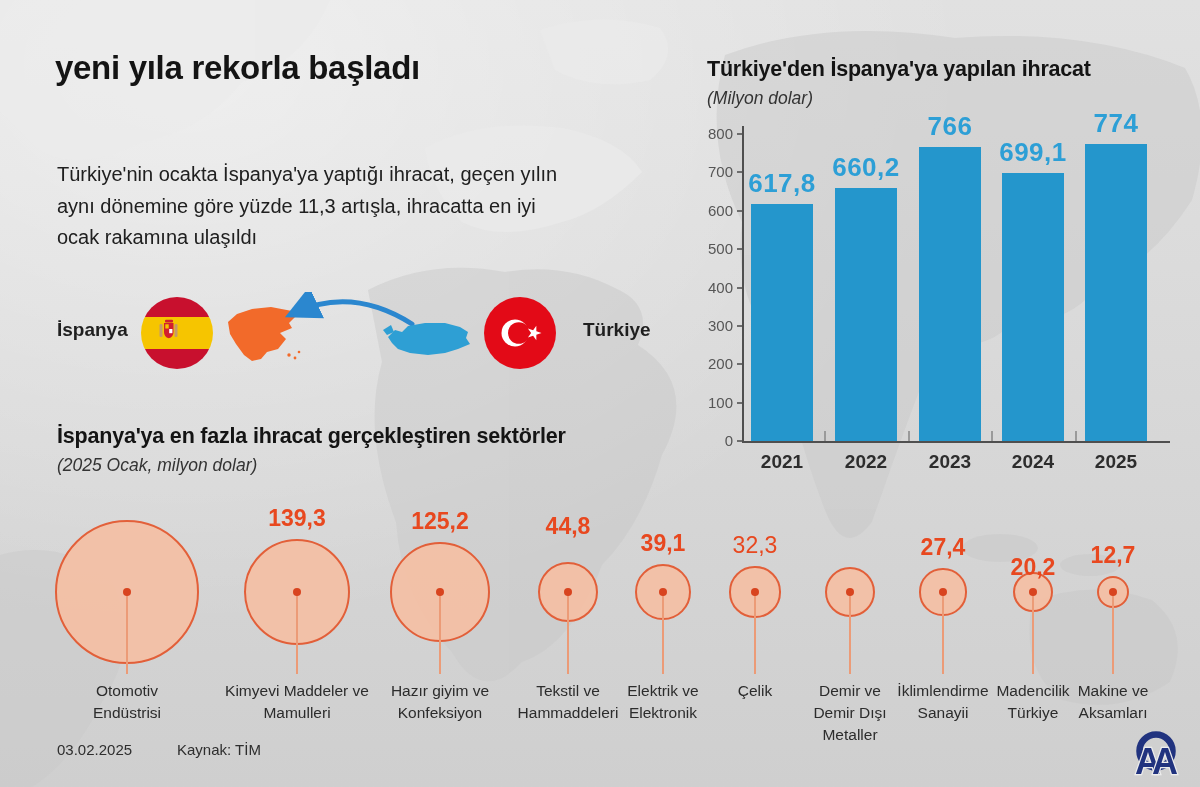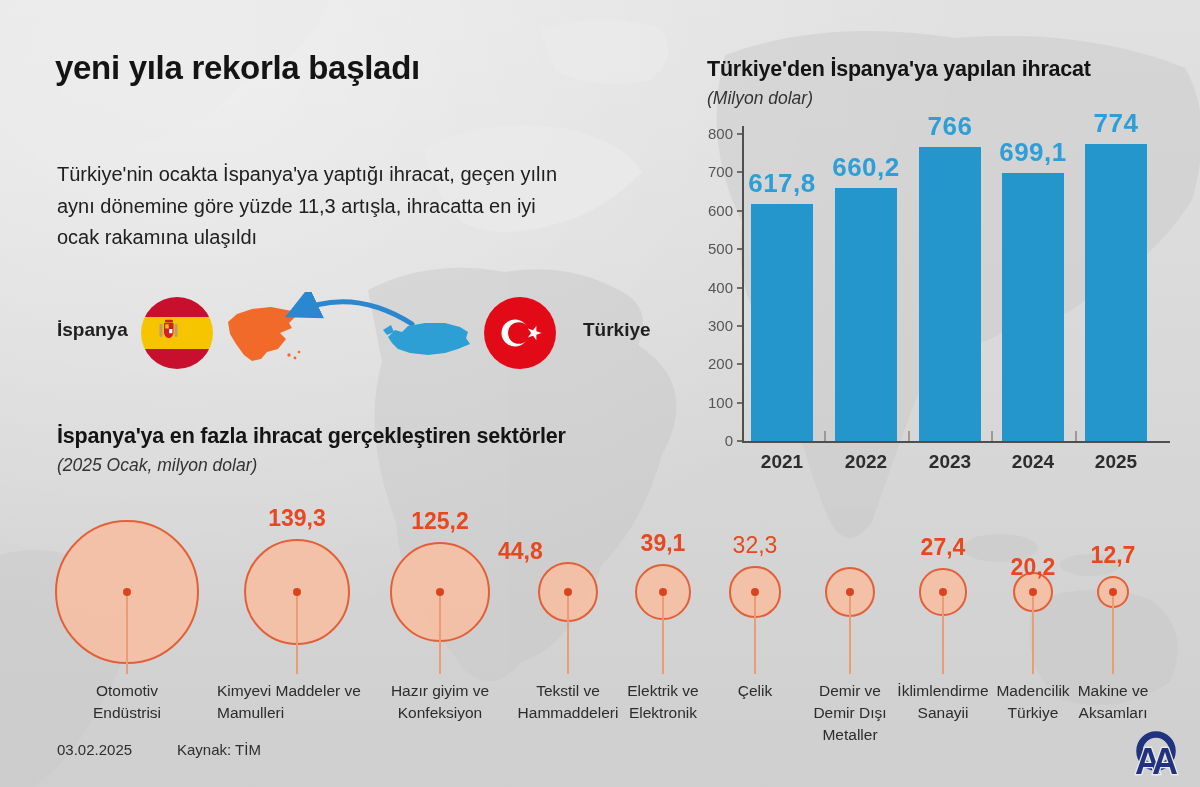--- a/index.html
+++ b/index.html
@@ -153,36 +153,36 @@
       <div style="position: absolute; left: 126px; top: 114px; width: 2px; height: 82px; background: rgb(236, 155, 119);"></div>
       <div style="position: absolute; left: 123px; top: 110px; width: 8px; height: 8px; border-radius: 50%; background: rgb(216, 68, 31);"></div>
       <div style="position: absolute; left: 47px; top: 202px; width: 160px; text-align: center; font-size: 15.5px; line-height: 1.42; color: rgb(44, 44, 44);">
         <div>Otomotiv</div>
         <div>Endüstrisi</div>
       </div>
       <div style="position: absolute; left: 243.889px; top: 60.8886px; width: 106.223px; height: 106.223px; border-radius: 50%; background: rgb(245, 192, 165); border: 2px solid rgb(228, 87, 46); box-sizing: border-box; opacity: 0.93;"></div>
       <div style="position: absolute; left: 296px; top: 114px; width: 2px; height: 82px; background: rgb(236, 155, 119);"></div>
       <div style="position: absolute; left: 293px; top: 110px; width: 8px; height: 8px; border-radius: 50%; background: rgb(216, 68, 31);"></div>
       <div style="position: absolute; left: 227px; top: 26.8886px; width: 140px; text-align: center; font-size: 23px; font-weight: bold; color: rgb(232, 72, 31);">139,3</div>
-      <div style="position: absolute; left: 217px; top: 202px; width: 160px; text-align: left; font-size: 15.5px; line-height: 1.42; color: rgb(44, 44, 44);">
+      <div style="position: absolute; left: 217px; top: 202px; width: 160px; text-align: center; font-size: 15.5px; line-height: 1.42; color: rgb(44, 44, 44);">
         <div>Kimyevi Maddeler ve</div>
         <div>Mamulleri</div>
       </div>
       <div style="position: absolute; left: 389.648px; top: 63.6482px; width: 100.704px; height: 100.704px; border-radius: 50%; background: rgb(245, 192, 165); border: 2px solid rgb(228, 87, 46); box-sizing: border-box; opacity: 0.93;"></div>
       <div style="position: absolute; left: 439px; top: 114px; width: 2px; height: 82px; background: rgb(236, 155, 119);"></div>
       <div style="position: absolute; left: 436px; top: 110px; width: 8px; height: 8px; border-radius: 50%; background: rgb(216, 68, 31);"></div>
       <div style="position: absolute; left: 370px; top: 29.6482px; width: 140px; text-align: center; font-size: 23px; font-weight: bold; color: rgb(232, 72, 31);">125,2</div>
       <div style="position: absolute; left: 360px; top: 202px; width: 160px; text-align: center; font-size: 15.5px; line-height: 1.42; color: rgb(44, 44, 44);">
         <div>Hazır giyim ve</div>
         <div>Konfeksiyon</div>
       </div>
       <div style="position: absolute; left: 537.88px; top: 83.8802px; width: 60.2395px; height: 60.2395px; border-radius: 50%; background: rgb(245, 192, 165); border: 2px solid rgb(228, 87, 46); box-sizing: border-box; opacity: 0.93;"></div>
       <div style="position: absolute; left: 567px; top: 114px; width: 2px; height: 82px; background: rgb(236, 155, 119);"></div>
       <div style="position: absolute; left: 564px; top: 110px; width: 8px; height: 8px; border-radius: 50%; background: rgb(216, 68, 31);"></div>
-      <div style="position: absolute; left: 498px; top: 60px; width: 140px; font-size: 23px; font-weight: bold; color: rgb(232, 72, 31);">44,8</div>
+      <div style="position: absolute; left: 498px; top: 35px; width: 140px; text-align: center; font-size: 23px; font-weight: bold; color: rgb(232, 72, 31);">44,8</div>
       <div style="position: absolute; left: 488px; top: 202px; width: 160px; text-align: center; font-size: 15.5px; line-height: 1.42; color: rgb(44, 44, 44);">
         <div>Tekstil ve</div>
         <div>Hammaddeleri</div>
       </div>
       <div style="position: absolute; left: 634.862px; top: 85.8615px; width: 56.277px; height: 56.277px; border-radius: 50%; background: rgb(245, 192, 165); border: 2px solid rgb(228, 87, 46); box-sizing: border-box; opacity: 0.93;"></div>
       <div style="position: absolute; left: 662px; top: 114px; width: 2px; height: 82px; background: rgb(236, 155, 119);"></div>
       <div style="position: absolute; left: 659px; top: 110px; width: 8px; height: 8px; border-radius: 50%; background: rgb(216, 68, 31);"></div>
       <div style="position: absolute; left: 593px; top: 51.8615px; width: 140px; text-align: center; font-size: 23px; font-weight: bold; color: rgb(232, 72, 31);">39,1</div>
       <div style="position: absolute; left: 583px; top: 202px; width: 160px; text-align: center; font-size: 15.5px; line-height: 1.42; color: rgb(44, 44, 44);">
         <div>Elektrik ve</div>

